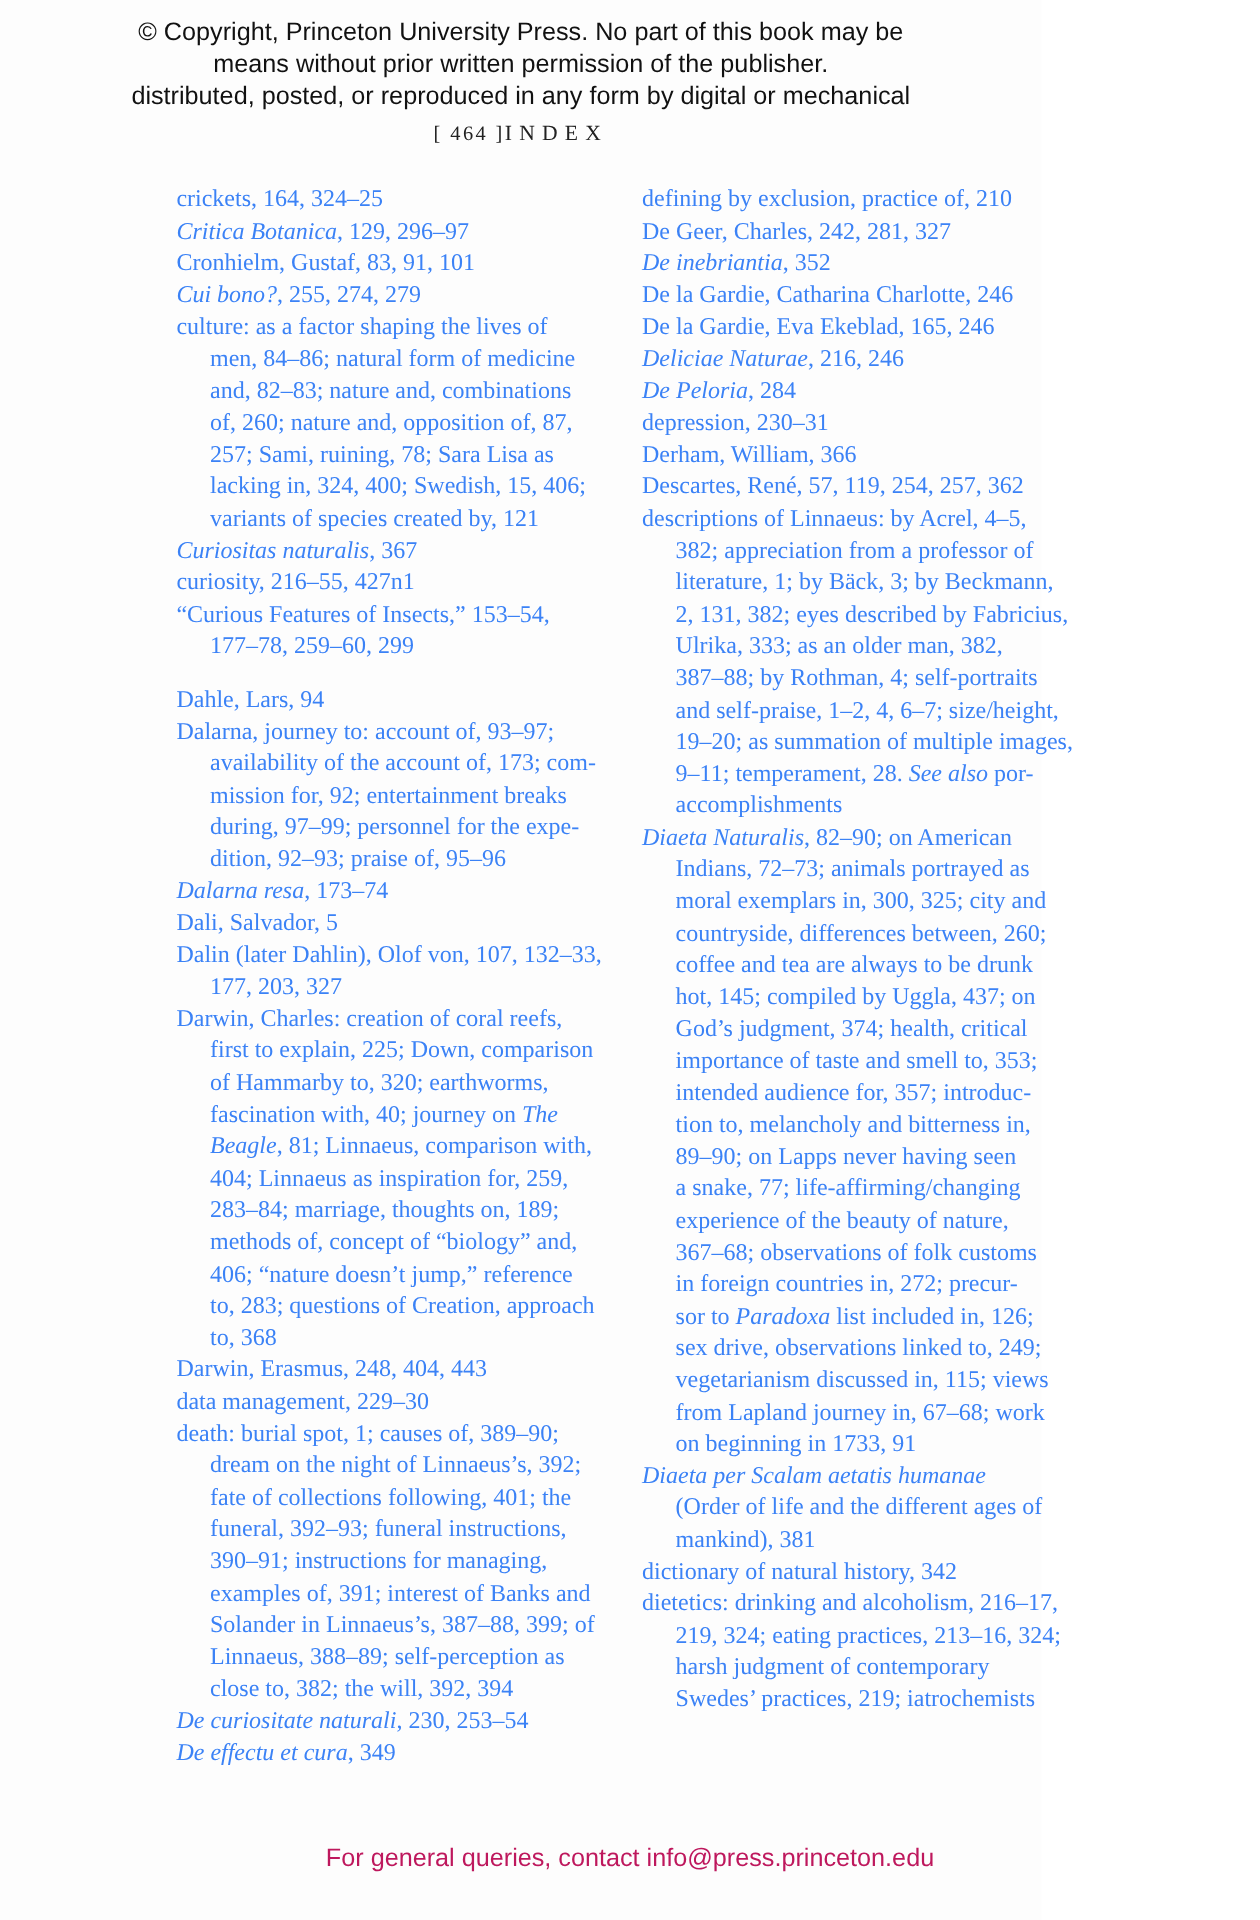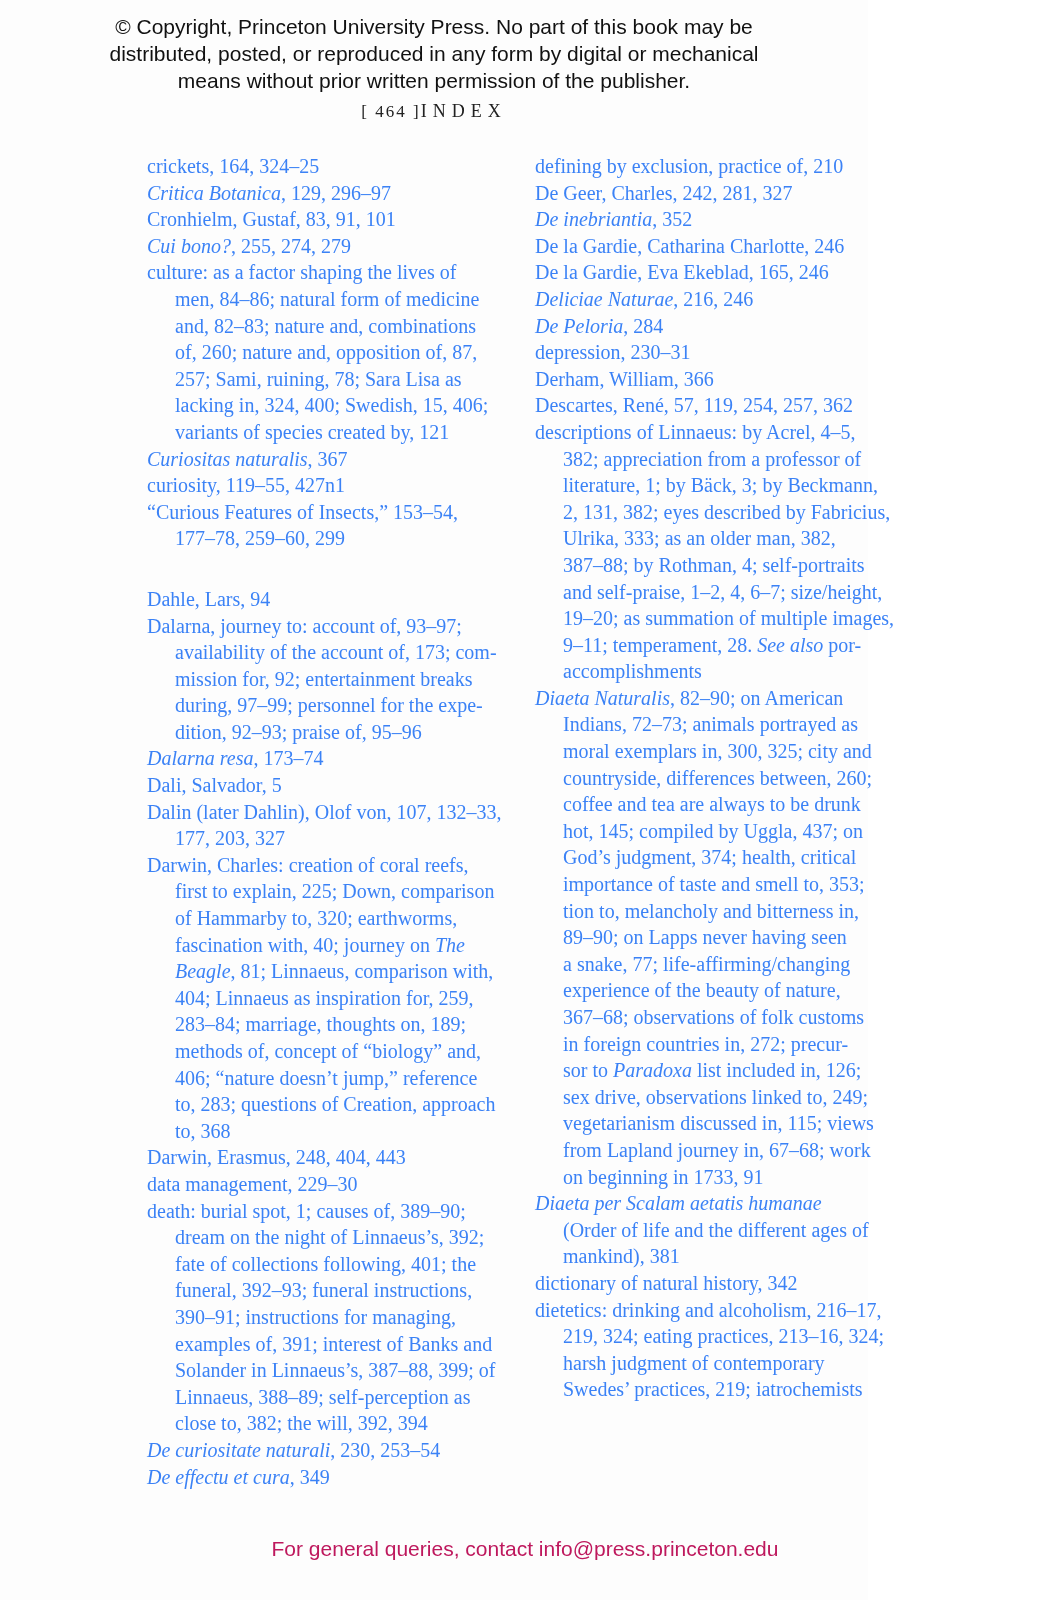--- a/index.html
+++ b/index.html
@@ -54,43 +54,43 @@
     font-family: "Liberation Serif", serif;
     font-size: 20px;
     line-height: 26.6px;
     color: #3b82f6;
   }
   .col { flex: none; }
   .col-left  { width: 388px; }
   .col-right { width: 380px; }
   .entry .line { white-space: nowrap; }
   .entry .line.cont { padding-left: 28px; }
-  .entry.gap { margin-top: 34px; }
+  .entry.gap { margin-top: 18px; }
   i { font-style: italic; }
   
   .footer {
     position: absolute;
     top: 1537px;
     left: 0;
     width: 1050px;
     text-align: center;
     font-family: "Liberation Sans", sans-serif;
     font-size: 21px;
     color: #be185d;
   }
 </style>
 </head>
 <body>
 
 <div class="page">
 
   <header class="copyright">
     <div>© Copyright, Princeton University Press. No part of this book may be</div>
+    <div>means without prior written permission of the publisher.</div>
     <div>distributed, posted, or reproduced in any form by digital or mechanical</div>
-    <div>means without prior written permission of the publisher.</div>
   </header>
 
   <div class="page-header">
     <span class="pagenum">[ 464 ]</span><span class="section">INDEX</span>
   </div>
 
   <main class="index">
     <div class="col col-left" id="col-left">
         <div class="entry">
           <div class="line"><span>crickets, 164, 324–25</span></div>
@@ -110,21 +110,21 @@
           <div class="line cont"><span>and, 82–83; nature and, combinations</span></div>
           <div class="line cont"><span>of, 260; nature and, opposition of, 87,</span></div>
           <div class="line cont"><span>257; Sami, ruining, 78; Sara Lisa as</span></div>
           <div class="line cont"><span>lacking in, 324, 400; Swedish, 15, 406;</span></div>
           <div class="line cont"><span>variants of species created by, 121</span></div>
         </div>
         <div class="entry">
           <div class="line"><i>Curiositas naturalis</i><span>, 367</span></div>
         </div>
         <div class="entry">
-          <div class="line"><span>curiosity, 119–55, 427n1</span></div>
+          <div class="line"><span>curiosity, 216–55, 427n1</span></div>
         </div>
         <div class="entry">
           <div class="line"><span>“Curious Features of Insects,” 153–54,</span></div>
           <div class="line cont"><span>177–78, 259–60, 299</span></div>
         </div>
         <div class="entry gap">
           <div class="line"><span>Dahle, Lars, 94</span></div>
         </div>
         <div class="entry">
           <div class="line"><span>Dalarna, journey to: account of, 93–97;</span></div>
@@ -225,20 +225,21 @@
         </div>
         <div class="entry">
           <div class="line"><i>Diaeta Naturalis</i><span>, 82–90; on American</span></div>
           <div class="line cont"><span>Indians, 72–73; animals portrayed as</span></div>
           <div class="line cont"><span>moral exemplars in, 300, 325; city and</span></div>
           <div class="line cont"><span>countryside, differences between, 260;</span></div>
           <div class="line cont"><span>coffee and tea are always to be drunk</span></div>
           <div class="line cont"><span>hot, 145; compiled by Uggla, 437; on</span></div>
           <div class="line cont"><span>God’s judgment, 374; health, critical</span></div>
           <div class="line cont"><span>importance of taste and smell to, 353;</span></div>
+          <div class="line cont"><span>intended audience for, 357; introduc-</span></div>
           <div class="line cont"><span>tion to, melancholy and bitterness in,</span></div>
           <div class="line cont"><span>89–90; on Lapps never having seen</span></div>
           <div class="line cont"><span>a snake, 77; life-affirming/changing</span></div>
           <div class="line cont"><span>experience of the beauty of nature,</span></div>
           <div class="line cont"><span>367–68; observations of folk customs</span></div>
           <div class="line cont"><span>in foreign countries in, 272; precur-</span></div>
           <div class="line cont"><span>sor to </span><i>Paradoxa</i><span> list included in, 126;</span></div>
           <div class="line cont"><span>sex drive, observations linked to, 249;</span></div>
           <div class="line cont"><span>vegetarianism discussed in, 115; views</span></div>
           <div class="line cont"><span>from Lapland journey in, 67–68; work</span></div>

